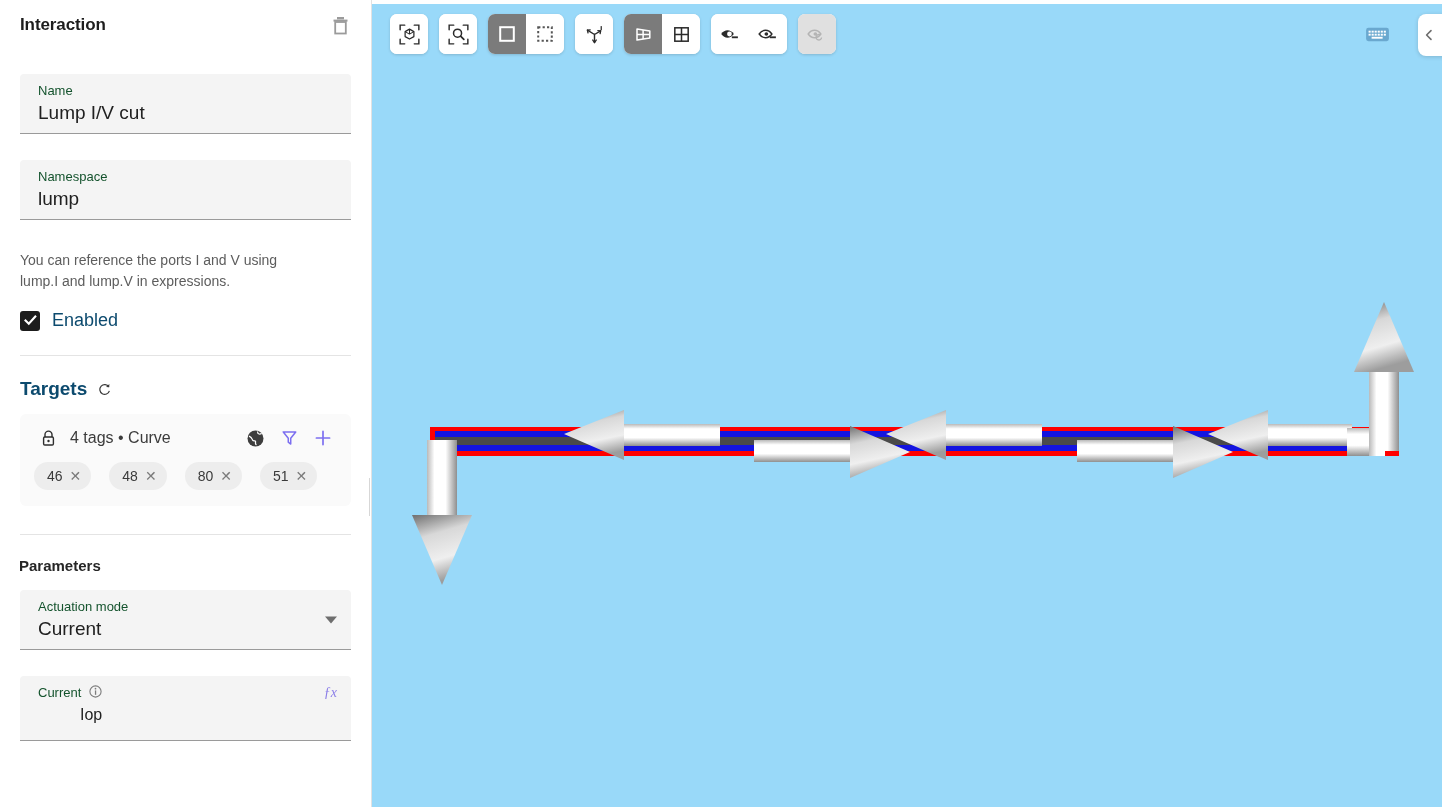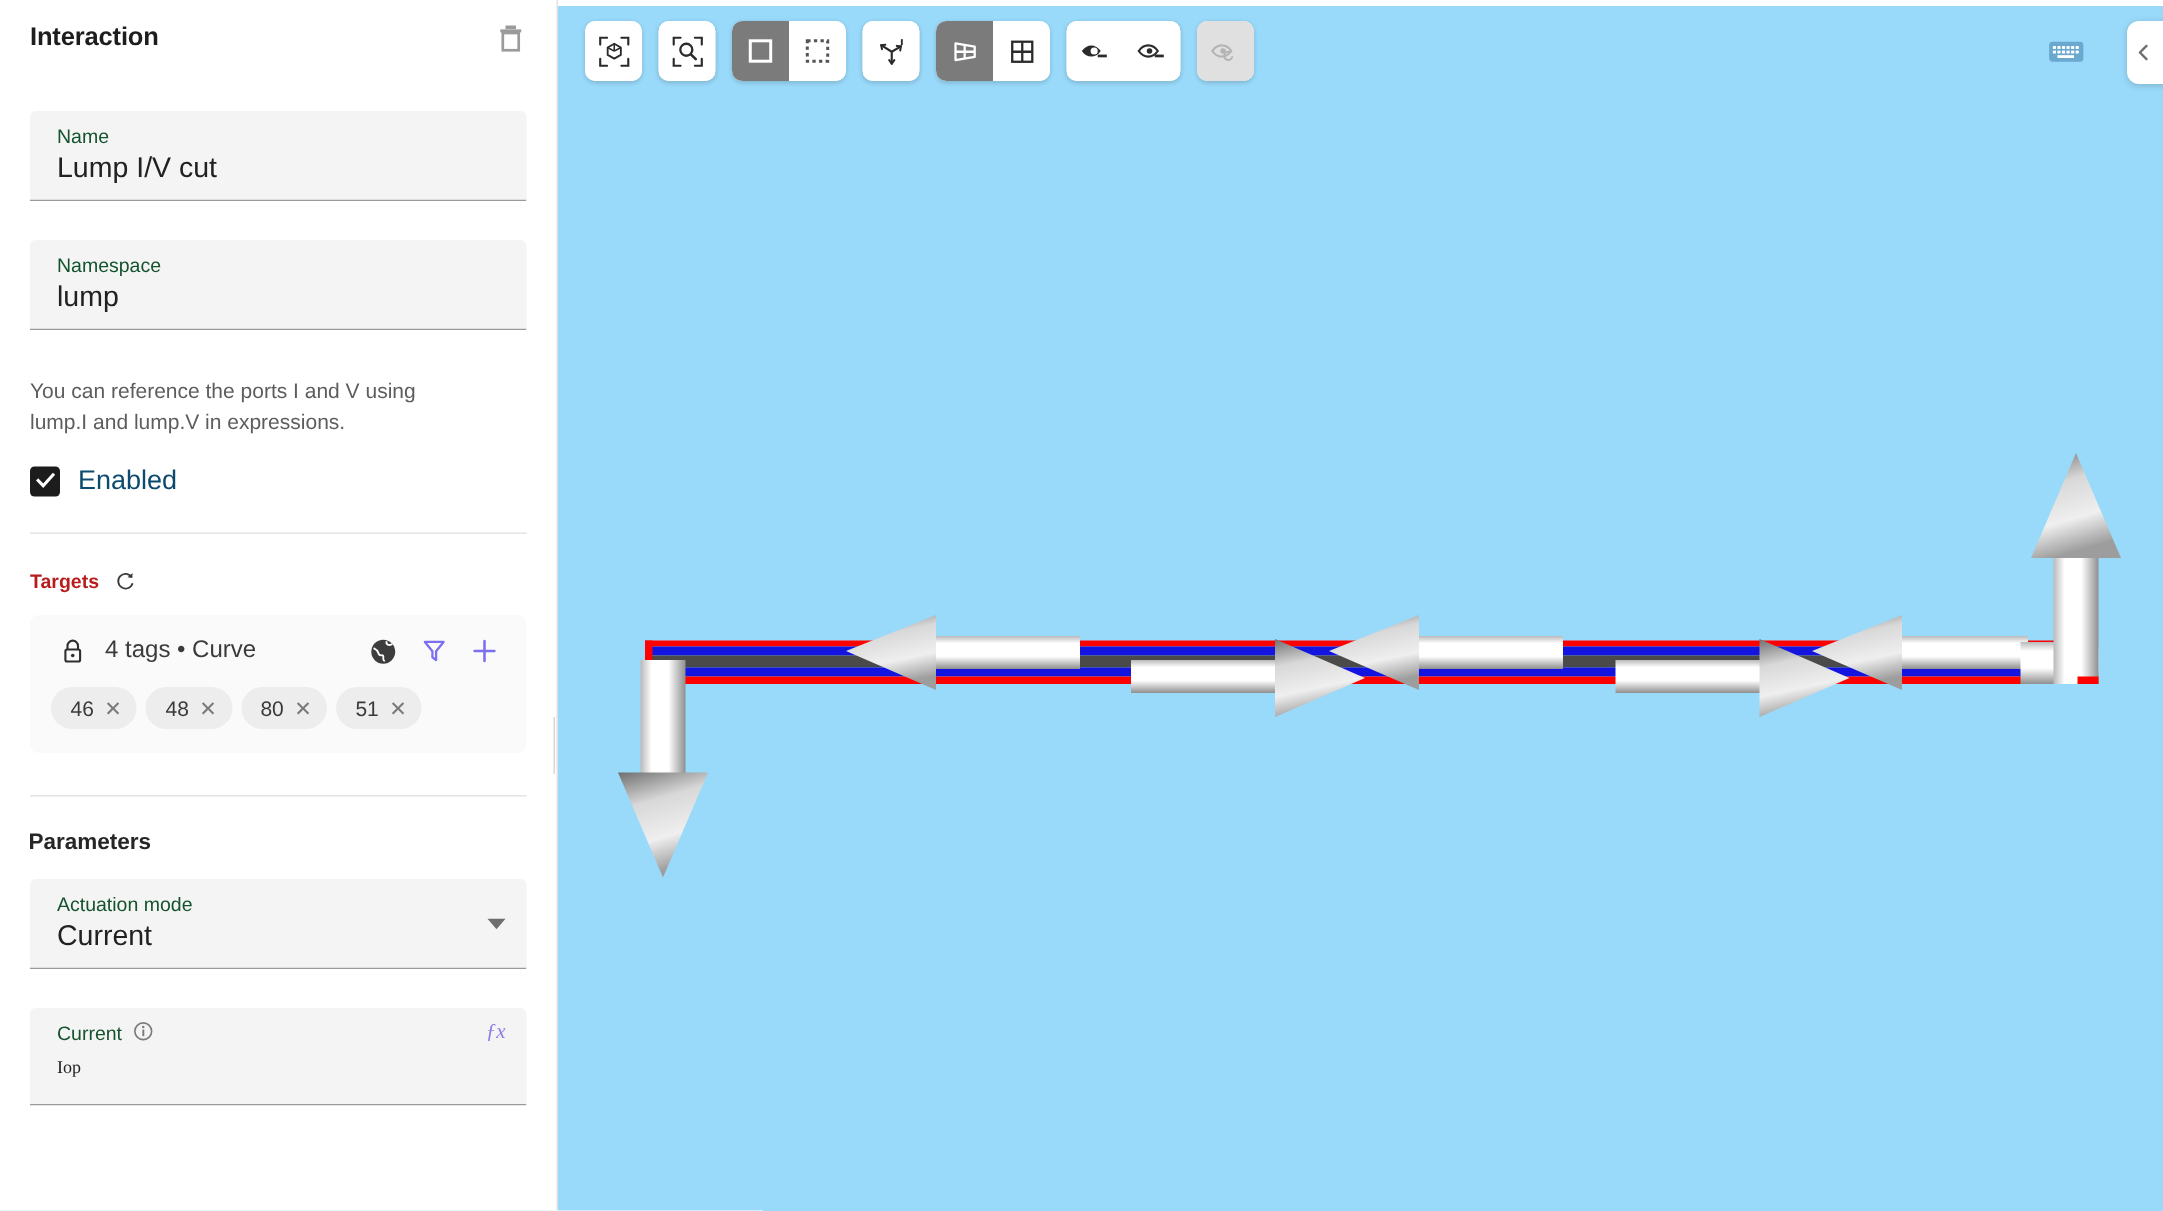--- a/index.html
+++ b/index.html
@@ -46,21 +46,21 @@
   }
   .field-label {
     font-size: 13px; color: #14532d; line-height: 17px;
     display: block;
   }
   .field-value {
     font-size: 19px; color: #212121; line-height: 26px;
     display: block; margin-top: 1px;
     font-weight: 400;
   }
-  .field-value.mono { font-family: Liberation Serif, serif; font-size: 12px; }
+  .field-value.mono { font-family: Liberation Sans, sans-serif; font-size: 16px; margin-left: 42px; }
 
   .hint {
     padding: 0 20px; margin-top: 30px;
     font-size: 14px; color: #5d5d5d; line-height: 21px;
     max-width: 320px;
   }
 
   .checkrow {
     display: flex; align-items: center; gap: 12px;
     padding: 0 20px; margin-top: 18px; cursor: pointer;
@@ -73,37 +73,37 @@
   }
   .checkbox svg { display: block; }
   .checkrow-label { font-size: 18px; color: #0c4a6e; }
 
   .divider { height: 1px; background: #e4e4e4; margin: 24px 20px 0 20px; }
 
   .section-title-row {
     display: flex; align-items: center; gap: 8px;
     padding: 0 20px; margin-top: 22px;
   }
-  .section-title { font-size: 13px; font-weight: bold; color: #b91c1c; }
+  .section-title { font-size: 19px; font-weight: bold; color: #0c4a6e; }
 
   
   .targets-card {
     margin: 14px 20px 0 20px;
     background: #fafafa;
     border-radius: 6px;
     padding: 12px 10px 16px 10px;
   }
   .targets-head {
     display: flex; align-items: center;
     gap: 10px; padding: 0 6px;
   }
   .targets-label { font-size: 16px; color: #3b3b3b; }
   .targets-head-spacer { flex: 1; }
   .thead-icon { width: 24px; height: 24px; display: flex; align-items: center; justify-content: center; cursor: pointer; }
-  .chips { display: flex; gap: 6px; margin-top: 12px; padding: 0 4px; flex-wrap: wrap; }
+  .chips { display: flex; gap: 18px; margin-top: 12px; padding: 0 4px; flex-wrap: wrap; }
   .chip {
     background: #ededed; border-radius: 14px;
     height: 28px; padding: 0 10px 0 13px;
     display: flex; align-items: center; gap: 7px;
     font-size: 14px; color: #3a3a3a;
     cursor: pointer;
   }
   .chip-x { color: #7a7a7a; font-size: 14px; line-height: 1; cursor: pointer; }
 
   .params-title { padding: 0 19px; margin-top: 22px; font-size: 15px; font-weight: bold; color: #262626; }

